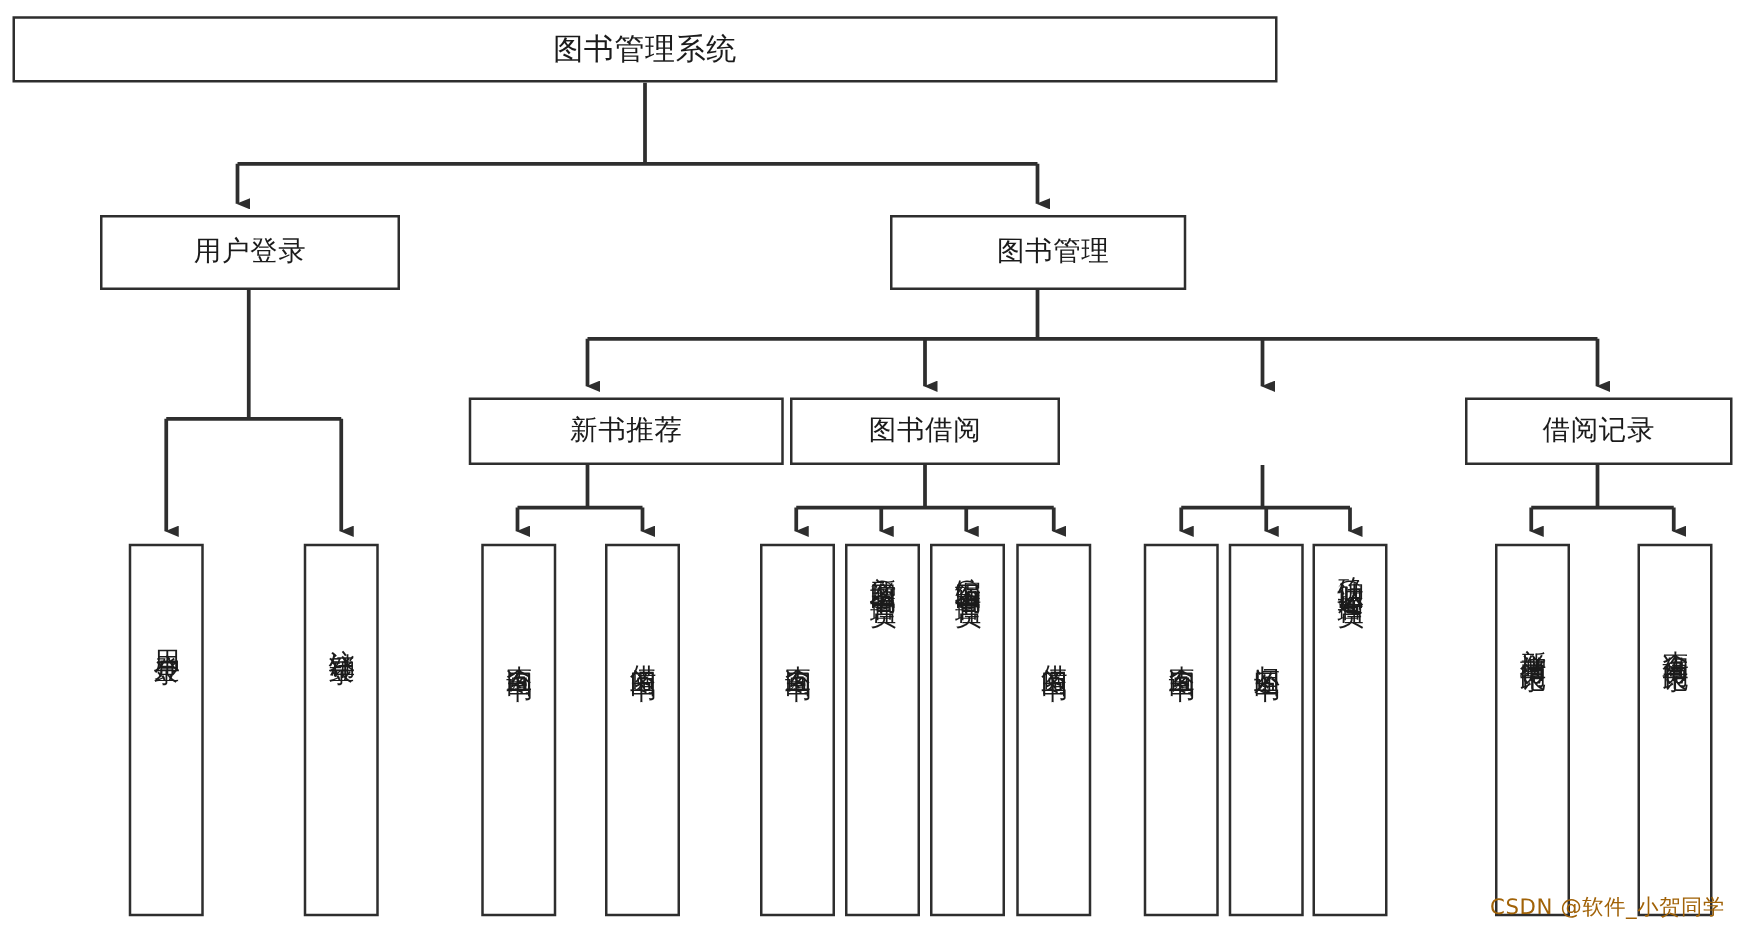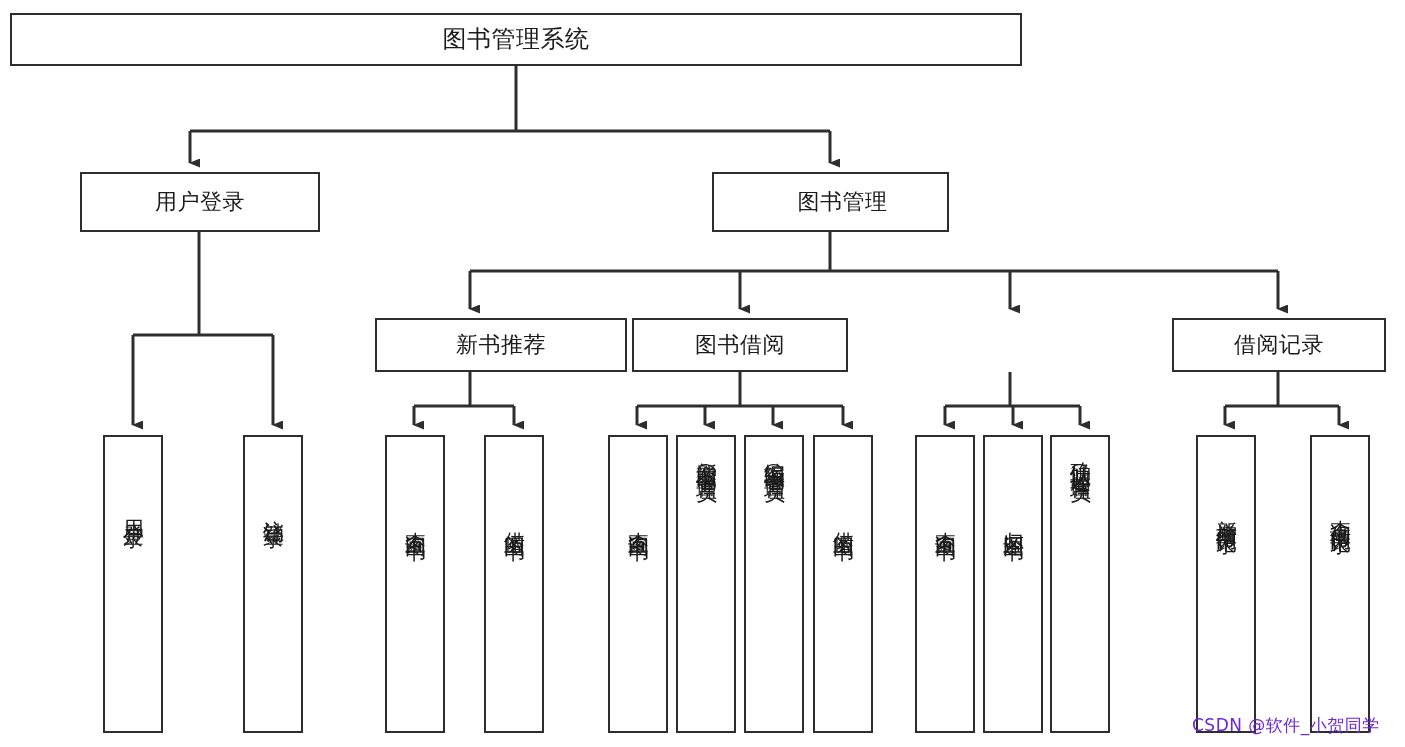--- a/index.html
+++ b/index.html
@@ -65,21 +65,21 @@
     margin-top: 2px;
   }
   #title-node {
     font-size: 24px;
   }
   #watermark {
     position: absolute;
     left: 1192px;
     top: 714px;
     font-size: 17px;
-    color: #6d28d9;
+    color: #a16207;
     white-space: nowrap;
     letter-spacing: 0.5px;
     pointer-events: none;
   }
 </style>
 </head>
 <body>
 
 <div id="canvas">
 

